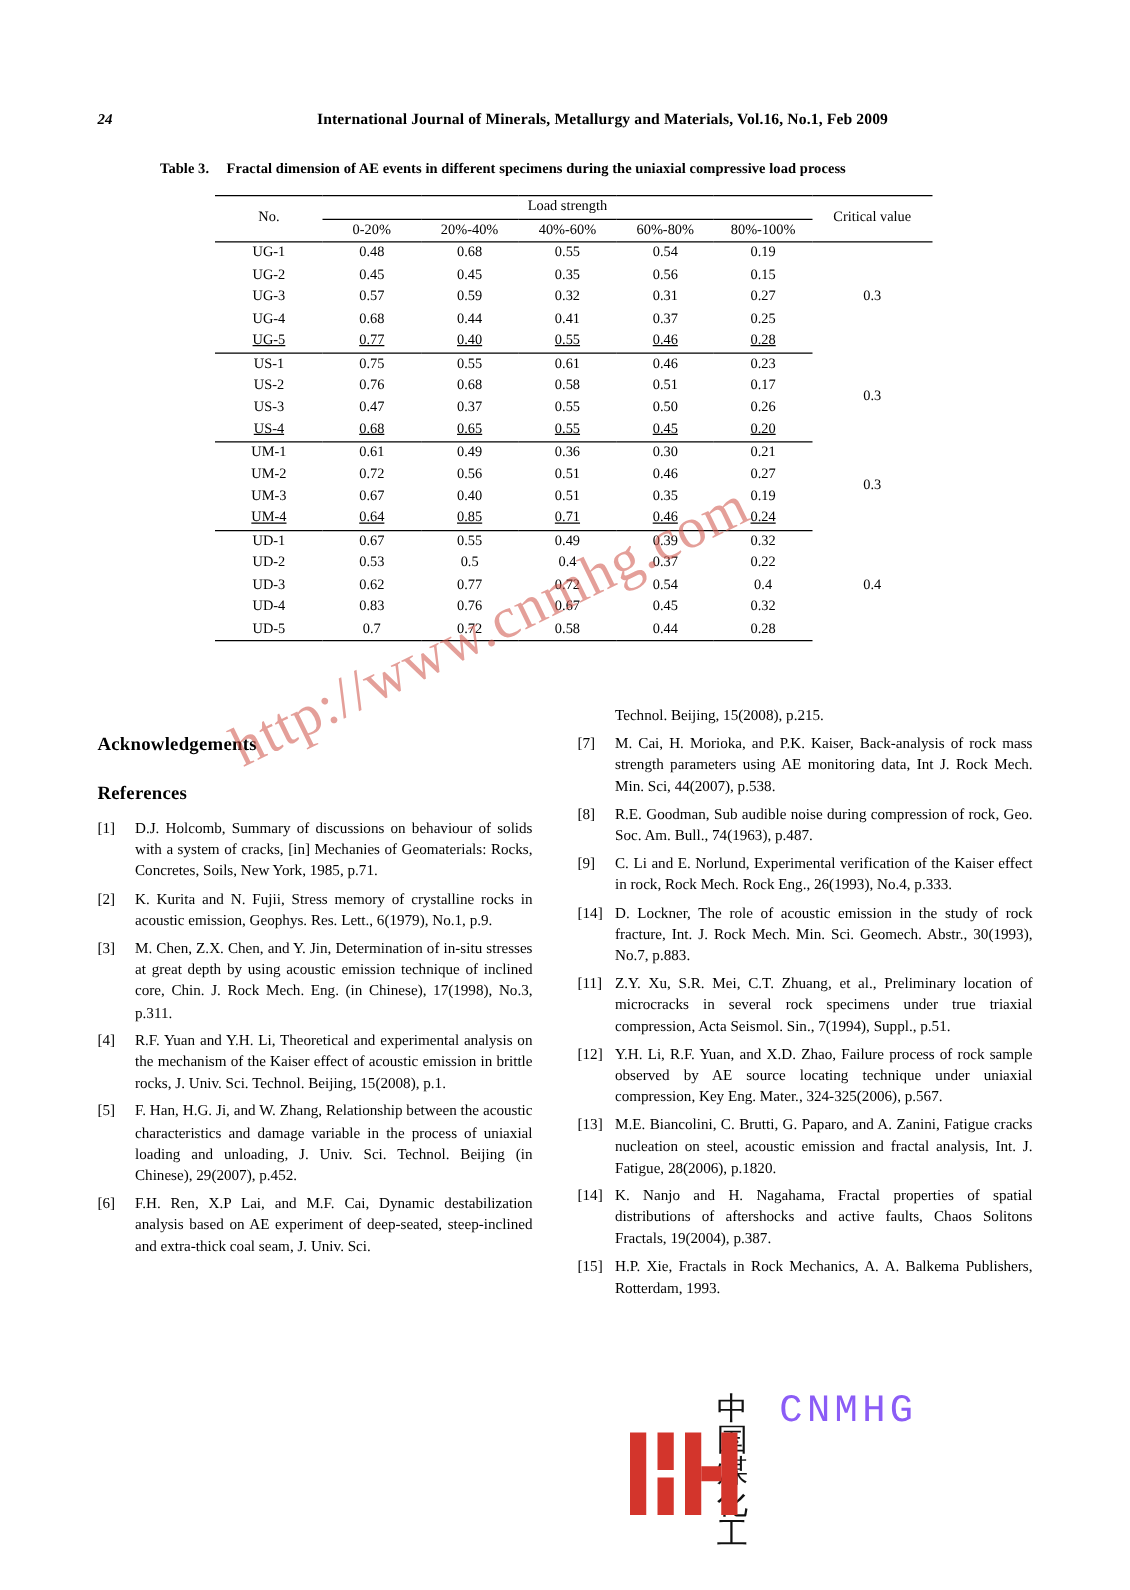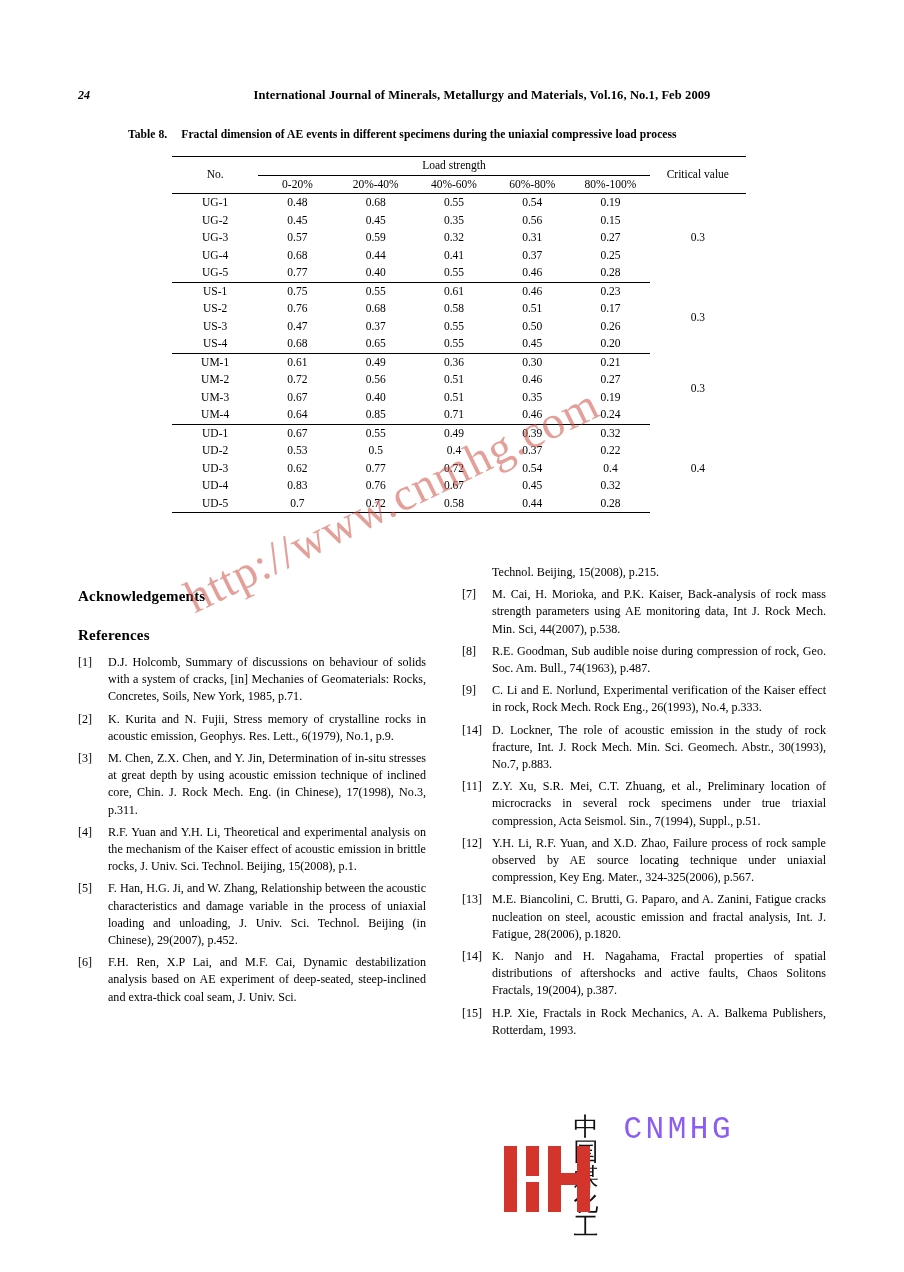--- a/index.html
+++ b/index.html
@@ -77,21 +77,21 @@
     line-height: 15.5px;
     font-weight: normal;
   }
   .rule-top td, .rule-top th { border-top: 1.4px solid #000; }
   .rule-bot td, .rule-bot th { border-bottom: 1.4px solid #000; }
   .rule-thin td, .rule-thin th { border-bottom: 0.8px solid #000; }
   .hdr-no { width: 86px; }
   .hdr-crit { width: 96px; }
   .col-ls { width: 78px; }
   .subhdr td { padding-bottom: 2px; }
-  .group-sep td { border-bottom: 0.8px solid #000; }
+  .group-sep td { border-bottom: 0.8px solid #000; text-decoration: underline; }
   .lsspan {
     border-bottom: 0.8px solid #000;
   }
   .vmid { vertical-align: middle; }
 
   
   .colL {
     position: absolute;
     left: 78px;
     top: 572px;
@@ -202,21 +202,21 @@
 <body>
 
 <div class="page">
 
   <div class="header">
     <span class="pageno">24</span>
     <span class="journal">International Journal of Minerals, Metallurgy and Materials, Vol.16, No.1, Feb 2009</span>
   </div>
 
   <div class="table-caption">
-    <span class="capnum">Table 8.</span><span>Fractal dimension of AE events in different specimens during the uniaxial compressive load process</span>
+    <span class="capnum">Table 3.</span><span>Fractal dimension of AE events in different specimens during the uniaxial compressive load process</span>
   </div>
 
   <div class="tbl-wrap">
     <table class="data">
       <tbody>
         <tr class="rule-top">
           <td class="hdr-no vmid" rowspan="2" style="border-bottom:0.8px solid #000;">No.</td>
           <td colspan="5" class="lsspan">Load strength</td>
           <td class="hdr-crit vmid" rowspan="2" style="border-bottom:0.8px solid #000;">Critical value</td>
         </tr>

